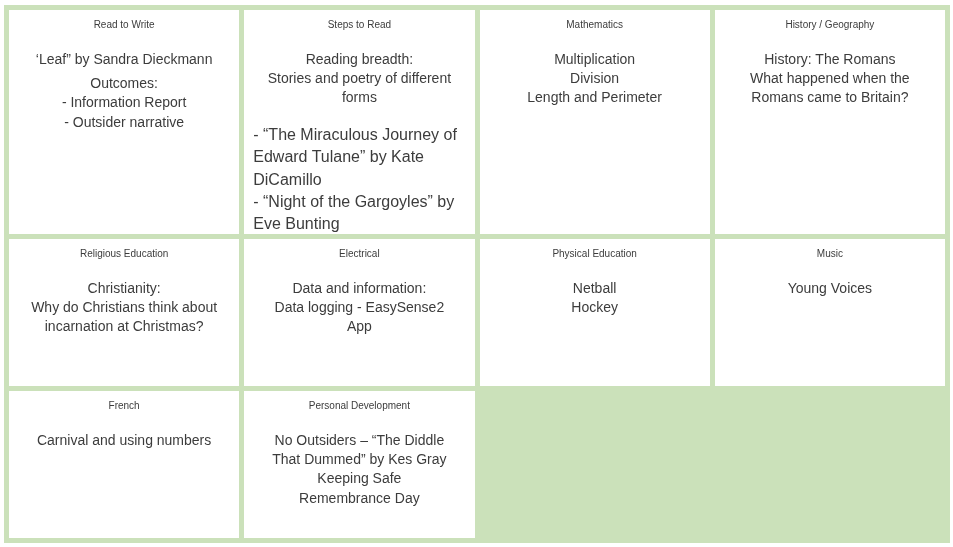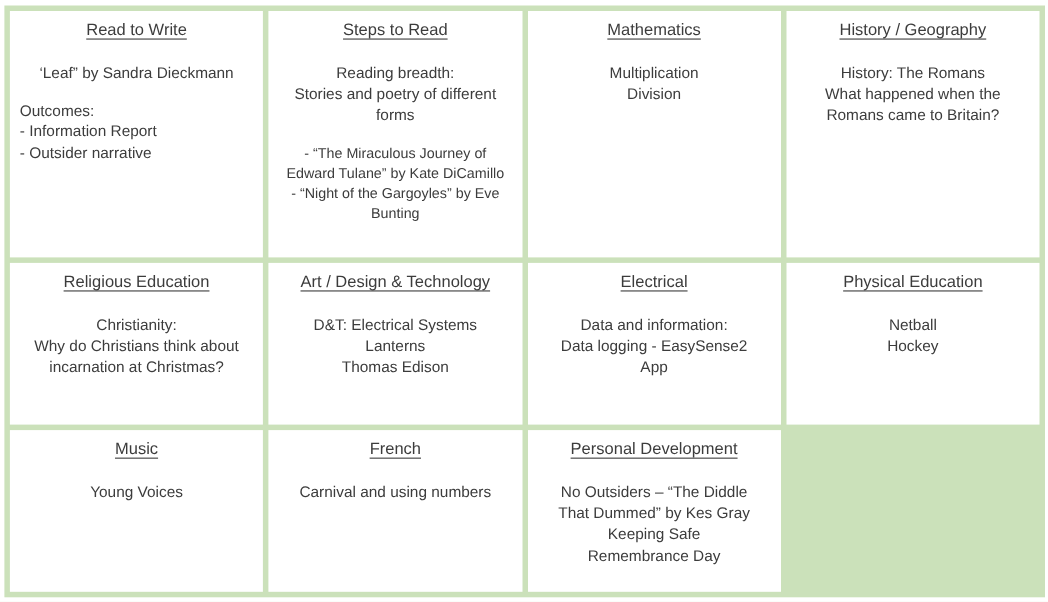--- a/index.html
+++ b/index.html
@@ -28,33 +28,32 @@
   .cell {
     background: #ffffff;
     box-sizing: border-box;
     padding: 8px 9px;
     text-align: center;
     font-size: 14px;
     line-height: 1.38;
     overflow: hidden;
   }
   .cell-title {
-    text-decoration: underline;
     text-underline-offset: 3px;
     margin-bottom: 18px;
-    font-size: 15px;
+    font-size: 10px;
   }
   .line { min-height: 19px; }
   .left-block {
-    text-align: left;
-    margin-top: 15px;
+    text-align: center;
+    margin-top: 5px;
   }
   .book-list {
-    text-align: center;
-    font-size: 13px;
+    text-align: left;
+    font-size: 16px;
     line-height: 1.4;
     margin-top: 16px;
   }
   .book-list .line { min-height: 0; }
 </style>
 </head>
 <body>
 
 <div class="board">
 
@@ -76,43 +75,38 @@
     <div class="book-list">
       <div class="line">- “The Miraculous Journey of Edward Tulane” by Kate DiCamillo</div>
       <div class="line">- “Night of the Gargoyles” by Eve Bunting</div>
     </div>
   </div>
 
   <div class="cell">
     <div class="cell-title">Mathematics</div>
     <div class="line">Multiplication</div>
     <div class="line">Division</div>
+    <div class="line">Length and Perimeter</div>
   </div>
 
 
   <div class="cell">
     <div class="cell-title">History / Geography</div>
     <div class="line">History: The Romans</div>
     <div class="line">What happened when the</div>
     <div class="line">Romans came to Britain?</div>
   </div>
 
   <div class="cell">
     <div class="cell-title">Religious Education</div>
     <div class="line">Christianity:</div>
     <div class="line">Why do Christians think about</div>
     <div class="line">incarnation at Christmas?</div>
   </div>
 
-  <div class="cell">
-    <div class="cell-title">Art / Design &amp; Technology</div>
-    <div class="line">D&amp;T: Electrical Systems</div>
-    <div class="line">Lanterns</div>
-    <div class="line">Thomas Edison</div>
-  </div>
 
   <div class="cell">
     <div class="cell-title">Electrical</div>
     <div class="line">Data and information:</div>
     <div class="line">Data logging - EasySense2</div>
     <div class="line">App</div>
   </div>
 
   <div class="cell">
     <div class="cell-title">Physical Education</div>

